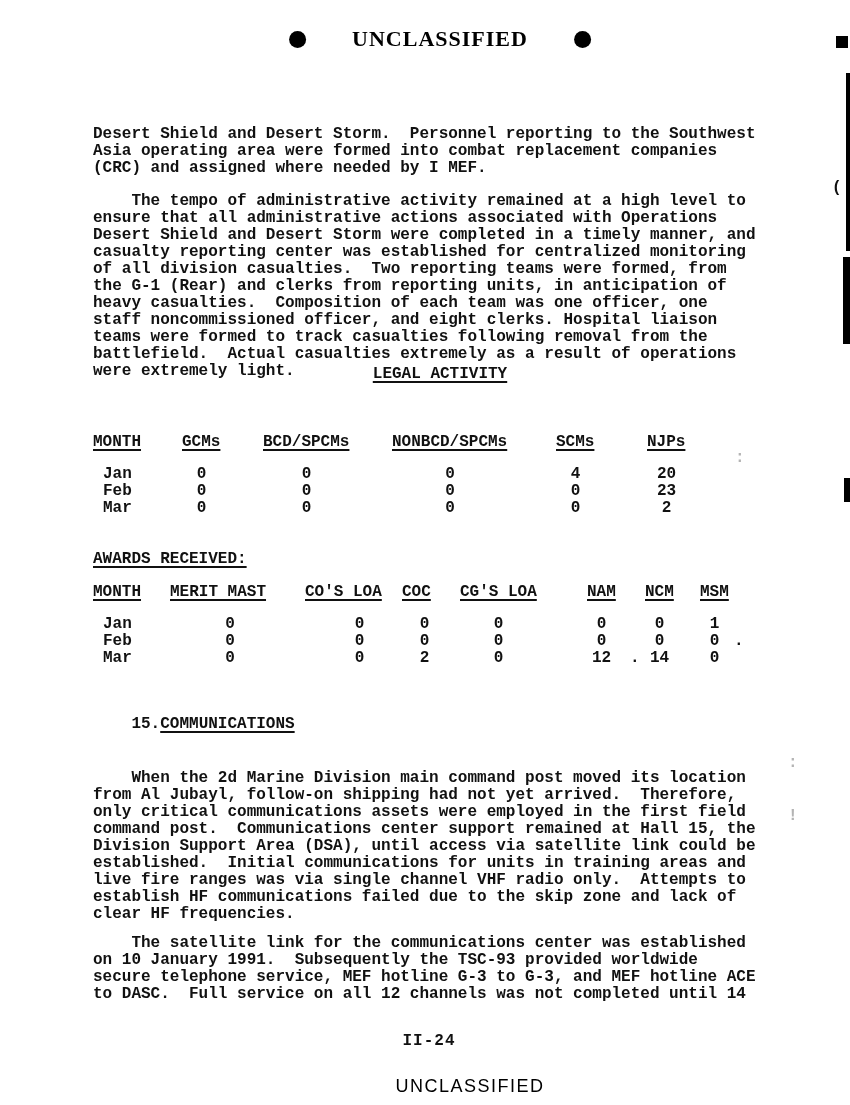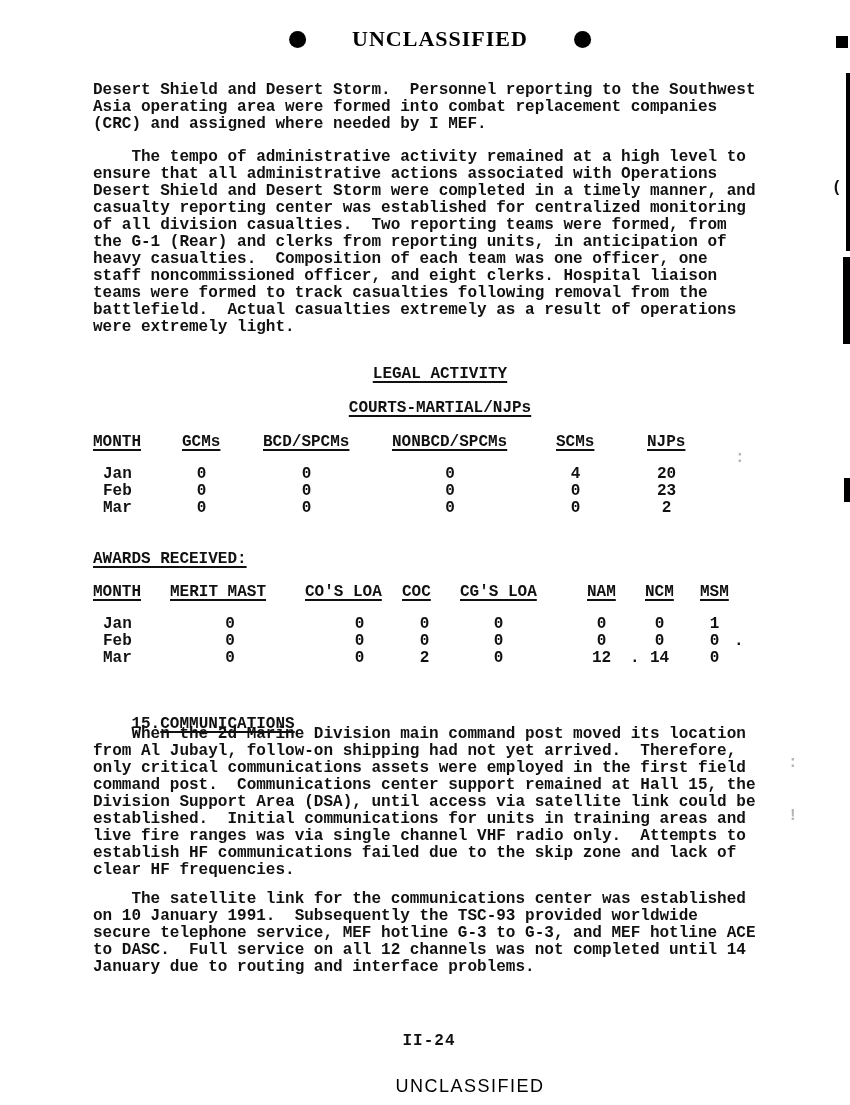--- a/index.html
+++ b/index.html
@@ -12,21 +12,21 @@
   .abs{position:absolute;}
 
   
   .header-band{position:absolute;top:26px;left:440px;transform:translateX(-50%);
     display:flex;align-items:center;gap:46px;}
   .header-title{font-family:"Liberation Serif","DejaVu Serif",serif;font-weight:700;
     font-size:22px;letter-spacing:1px;color:#000;white-space:nowrap;}
   .dot{width:17px;height:17px;border-radius:50%;background:#000;flex:0 0 auto;}
 
   
-  .para{position:absolute;left:93px;}
+  .para{position:absolute;left:93px;margin-top:44px;}
 
   
   .center-title{position:absolute;left:90px;width:700px;text-align:center;height:17px;line-height:17px;}
   .u{text-decoration:underline;text-decoration-thickness:1.6px;text-underline-offset:3px;}
 
   
   .dtable{position:absolute;left:93px;}
   .trow{display:flex;height:17px;line-height:17px;}
   .tspacer{height:15px;}
   .tcell{white-space:pre;flex:0 0 auto;}
@@ -97,23 +97,20 @@
       <div class="line">heavy casualties.  Composition of each team was one officer, one</div>
       <div class="line">staff noncommissioned officer, and eight clerks. Hospital liaison</div>
       <div class="line">teams were formed to track casualties following removal from the</div>
       <div class="line">battlefield.  Actual casualties extremely as a result of operations</div>
       <div class="line">were extremely light.</div>
     </div>
 
   <div class="center-title" style="top:366px;">
     <span class="u">LEGAL ACTIVITY</span>
   </div>
-  <div class="center-title" style="top:400px;">
-    <span class="u">COURTS-MARTIAL/NJPs</span>
-  </div>
 
   <div class="dtable t1" style="top:434px;">
       <div class="trow thead">
         <span class="tcell c0"><span class="hd">MONTH</span></span>
         <span class="tcell c1"><span class="hd">GCMs</span></span>
         <span class="tcell c2"><span class="hd">BCD/SPCMs</span></span>
         <span class="tcell c3"><span class="hd">NONBCD/SPCMs</span></span>
         <span class="tcell c4"><span class="hd">SCMs</span></span>
         <span class="tcell c5"><span class="hd">NJPs</span></span>
       </div>
@@ -205,19 +202,18 @@
       <div class="line">established.  Initial communications for units in training areas and</div>
       <div class="line">live fire ranges was via single channel VHF radio only.  Attempts to</div>
       <div class="line">establish HF communications failed due to the skip zone and lack of</div>
       <div class="line">clear HF frequencies.</div>
     </div>
   <div class="para" style="top:891px;">
       <div class="line">    The satellite link for the communications center was established</div>
       <div class="line">on 10 January 1991.  Subsequently the TSC-93 provided worldwide</div>
       <div class="line">secure telephone service, MEF hotline G-3 to G-3, and MEF hotline ACE</div>
       <div class="line">to DASC.  Full service on all 12 channels was not completed until 14</div>
-      <div class="line">January due to routing and interface problems.</div>
     </div>
 
   <div class="page-number">II-24</div>
   <div class="bottom-class">UNCLASSIFIED</div>
 
 </div>
 
 </body></html>

